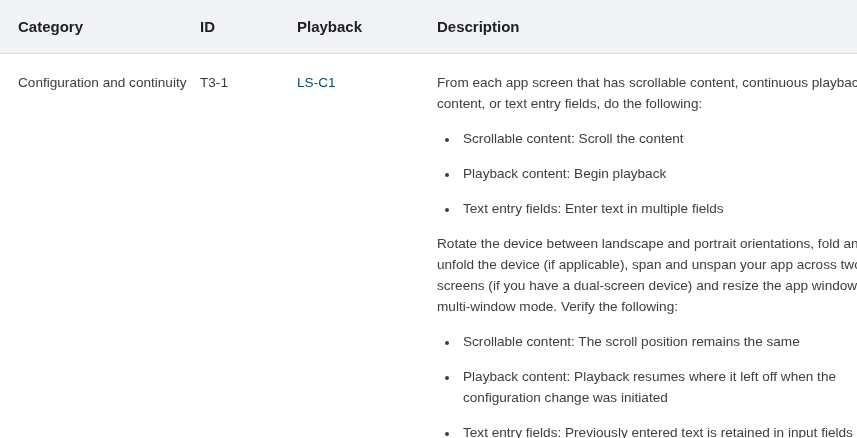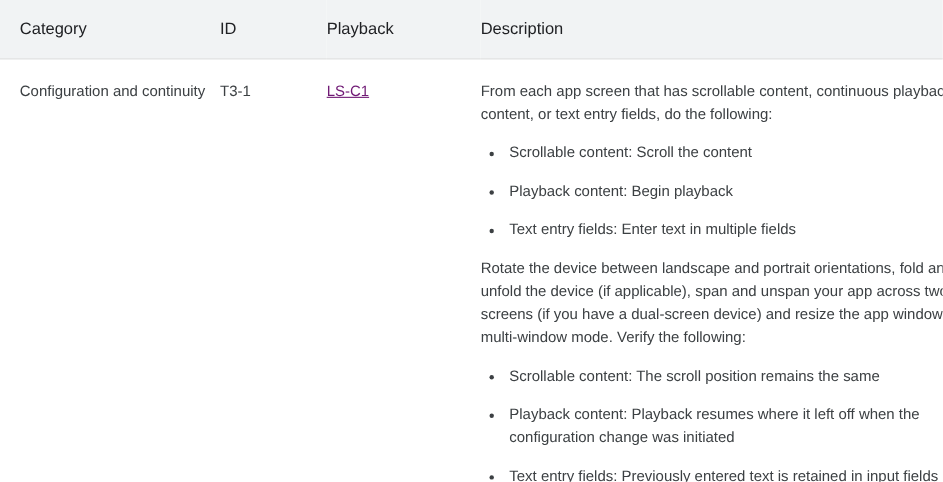--- a/index.html
+++ b/index.html
@@ -16,21 +16,21 @@
   }
   .doc-table {
     width: 857px;
     border-collapse: collapse;
     table-layout: fixed;
   }
   .doc-table thead th {
     background: #f1f3f4;
     text-align: left;
     font-size: 15px;
-    font-weight: normal;
+    font-weight: bold;
     color: #202124;
     padding: 18px 12px 18px 0;
     border-bottom: 1px solid #e0e0e0;
     vertical-align: middle;
   }
   .doc-table tbody td {
     padding: 18px 12px 18px 0;
     vertical-align: top;
     font-size: 13.6px;
     line-height: 21px;
@@ -38,22 +38,21 @@
     border-bottom: 1px solid #e0e0e0;
   }
   .col-category { width: 170px; padding-left: 18px !important; }
   .col-id { width: 85px; }
   .col-feature { width: 128px; }
   .col-desc { width: 460px; padding-right: 18px !important; }
 
   thead .col-category { padding-left: 18px; }
 
   .feature-link {
-    color: #701a75;
-    text-decoration: underline;
+    color: #0c4a6e;
     cursor: pointer;
   }
   .desc-para {
     margin: 0 0 14px 0;
   }
   .desc-para:last-child {
     margin-bottom: 0;
   }
   ul.desc-list {
     margin: 0 0 14px 0;

